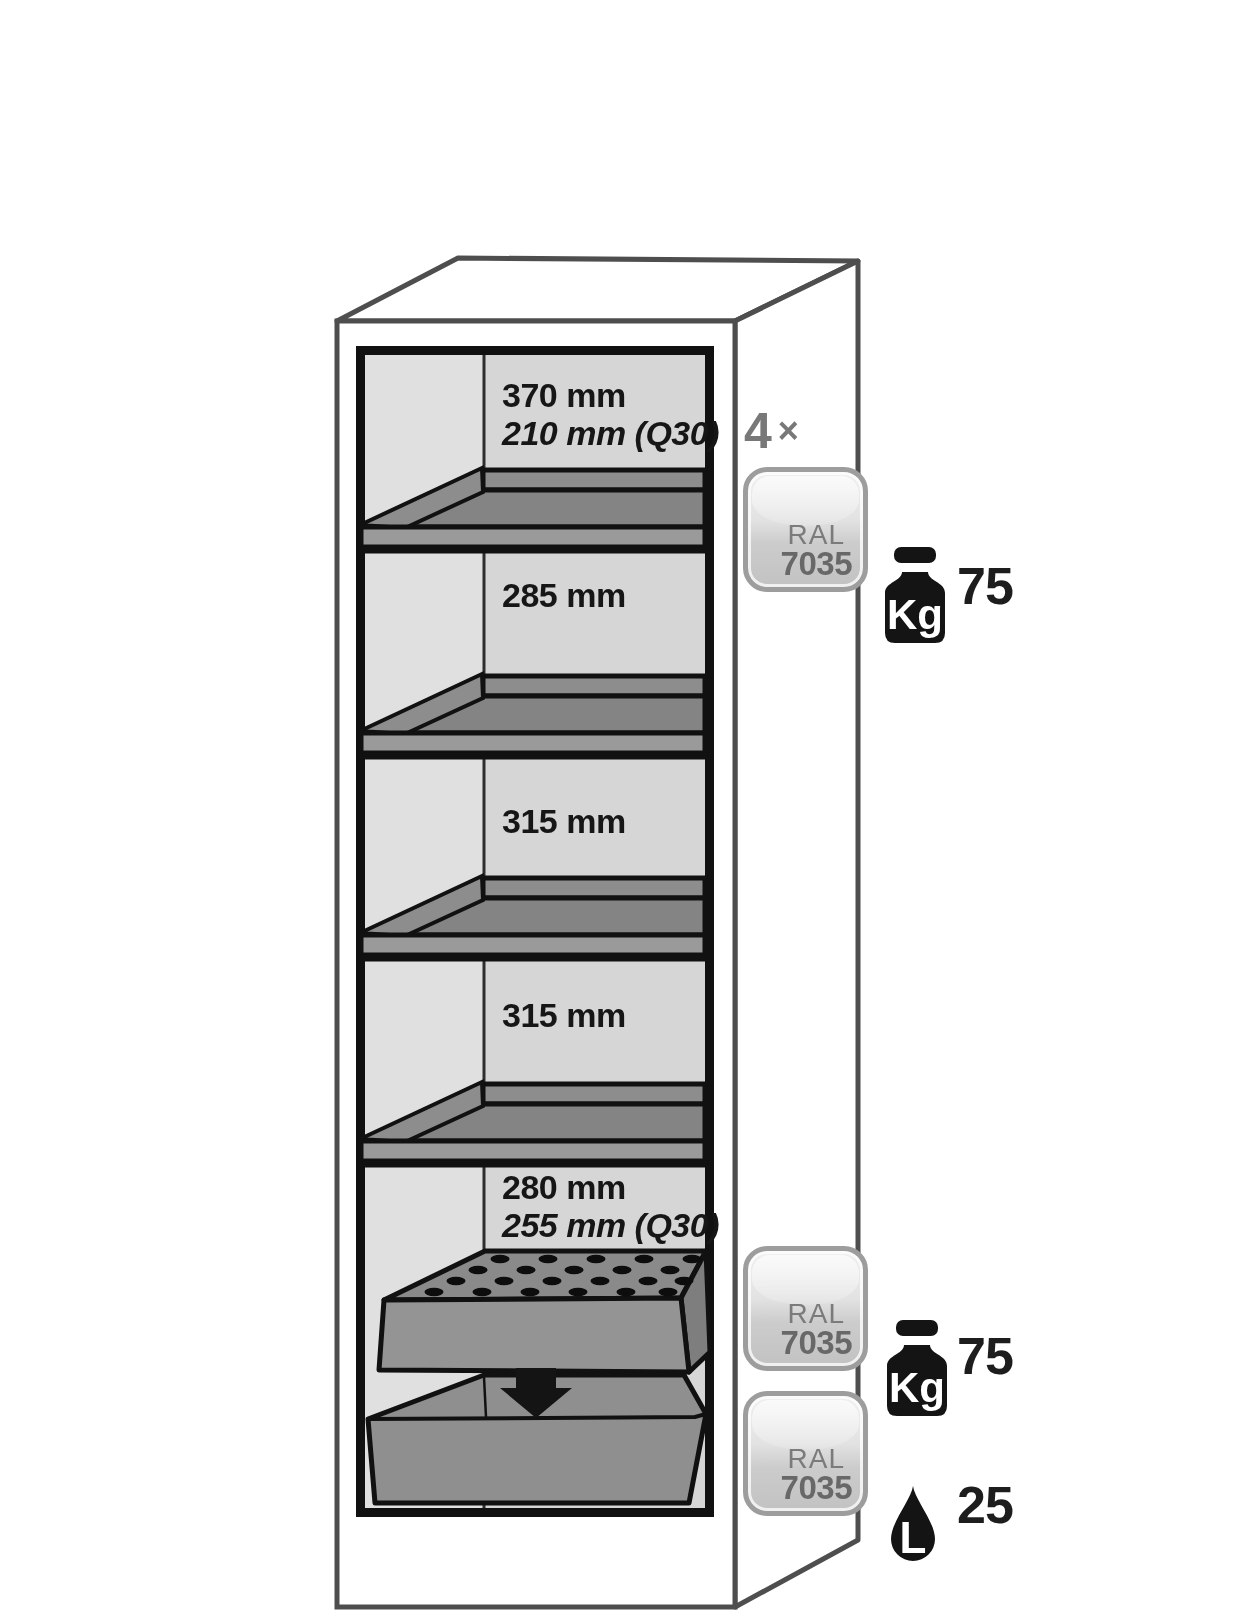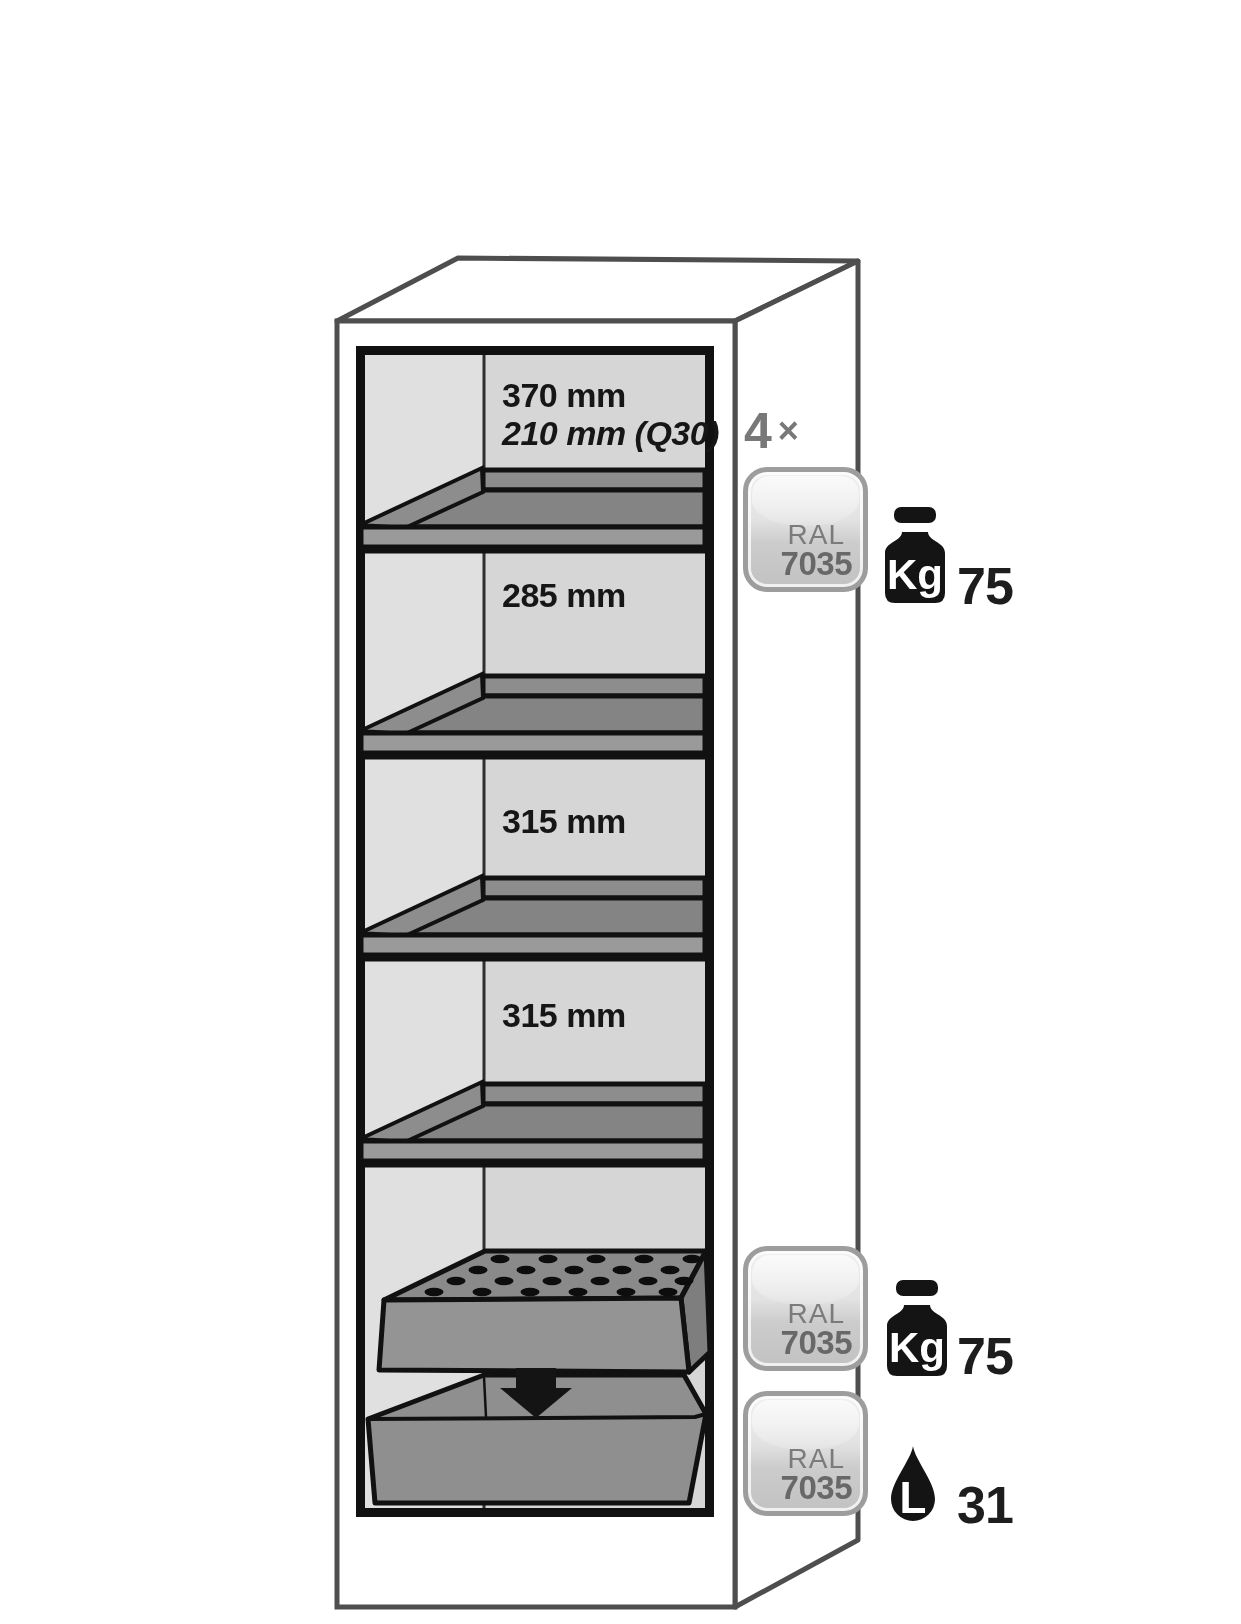--- a/index.html
+++ b/index.html
@@ -33,21 +33,21 @@
   }
   .badge::after{
     content:"";position:absolute;left:4px;right:4px;top:4px;height:50px;
     background:linear-gradient(180deg,rgba(255,255,255,0.7),rgba(255,255,255,0.12));
     border-radius:18px 18px 48% 48% / 18px 18px 26px 26px;
   }
   .badge .ral{position:absolute;right:11px;bottom:7px;text-align:center;z-index:1;}
   .ral-label{display:block;color:#7b7b7b;font-size:28px;line-height:27px;letter-spacing:1px;}
   .ral-code{display:block;color:#686868;font-size:33px;font-weight:bold;line-height:32px;letter-spacing:-0.5px;}
 
-  .icon-box{position:absolute;}
+  .icon-box{position:absolute;margin-top:40px;}
   .spec-value{
     position:absolute;left:957px;color:#1d1d1d;font-weight:bold;
     font-size:52px;line-height:1;white-space:nowrap;letter-spacing:-1px;
   }
   .icon-text{font-family:"Liberation Sans",sans-serif;font-weight:bold;fill:#ffffff;}
 </style>
 </head>
 <body>
 
 <div class="canvas">
@@ -150,20 +150,24 @@
   </div>
   <div class="dim" style="top:576px">
     <span class="l1">285 mm</span>
   </div>
   <div class="dim" style="top:802px">
     <span class="l1">315 mm</span>
   </div>
   <div class="dim" style="top:996px">
     <span class="l1">315 mm</span>
   </div>
+  <div class="dim" style="top:1168px">
+    <span class="l1">280 mm</span>
+    <span class="l2">255 mm (Q30)</span>
+  </div>
 
   <div class="count"><span>4</span><span class="times">×</span></div>
 
   <div class="badge" style="top:467px">
     <div class="ral">
       <span class="ral-label">RAL</span>
       <span class="ral-code">7035</span>
     </div>
   </div>
   <div class="badge" style="top:1246px">
@@ -196,15 +200,15 @@
     </svg>
   </div>
   <div class="spec-value" style="top:1330px">75</div>
 
   <div class="icon-box" style="left:885px;top:1444px">
     <svg width="56" height="80" viewBox="0 0 56 80">
       <path d="M28,2 C30,16 50,38 50,55 A22,22 0 1 1 6,55 C6,38 26,16 28,2 Z" fill="#141414"></path>
       <text x="28" y="69" text-anchor="middle" font-size="44" class="icon-text">L</text>
     </svg>
   </div>
-  <div class="spec-value" style="top:1479px">31</div>
+  <div class="spec-value" style="top:1479px">25</div>
 
 </div>
 
 </body></html>

